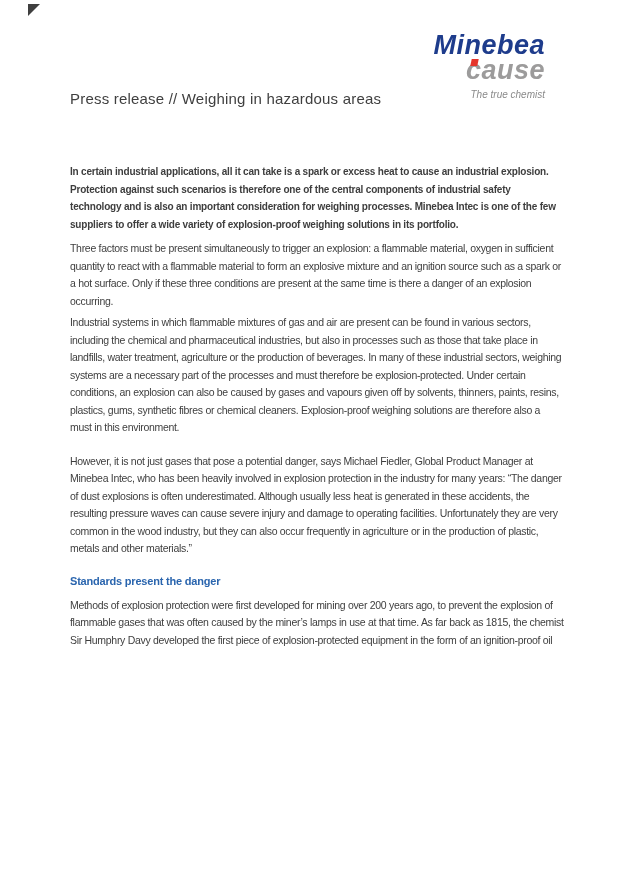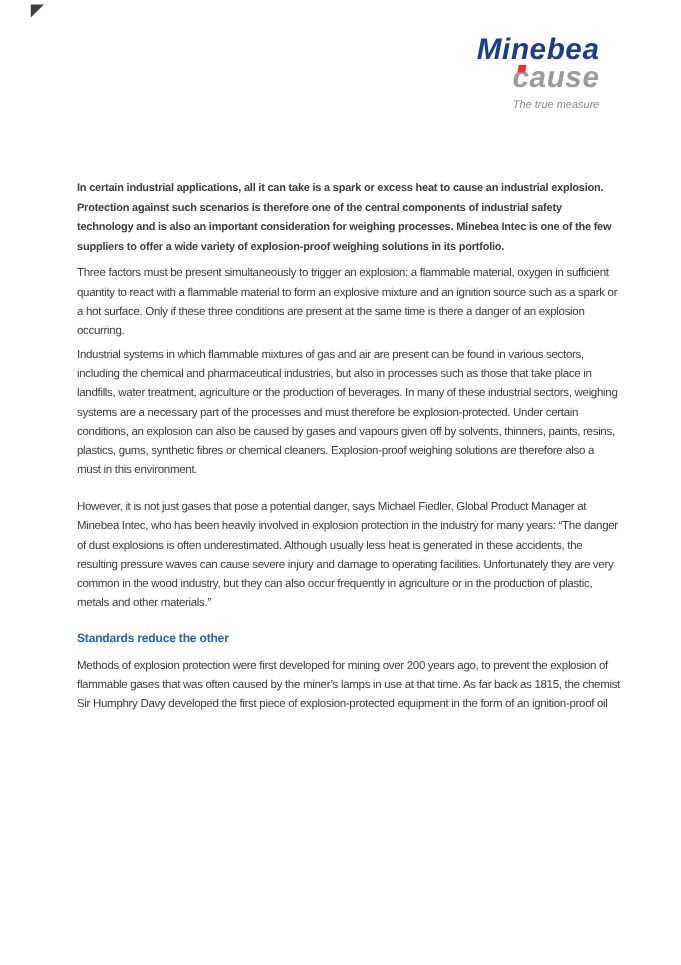--- a/index.html
+++ b/index.html
@@ -135,28 +135,29 @@
   <div class="corner-mark"></div>
 
   <div class="logo">
     <div class="logo-minebea">Minebea</div>
     <div class="logo-intec-row">
       <span class="intec-wrap">
         <span>cause</span>
         <i class="red-dot"></i>
       </span>
     </div>
-    <div class="logo-tagline">The true measure</div>
+    <div class="logo-tagline">The true chemist</div>
   </div>
 
+  <div class="doc-type">Press release // Weighing in hazardous areas</div>
 
   <div class="article">
     <p class="lead">In certain industrial applications, all it can take is a spark or excess heat to cause an industrial explosion. Protection against such scenarios is therefore one of the central components of industrial safety technology and is also an important consideration for weighing processes. Minebea Intec is one of the few suppliers to offer a wide variety of explosion-proof weighing solutions in its portfolio.</p>
     <p class="body-p p-tight">Three factors must be present simultaneously to trigger an explosion: a flammable material, oxygen in sufficient quantity to react with a flammable material to form an explosive mixture and an ignition source such as a spark or a hot surface. Only if these three conditions are present at the same time is there a danger of an explosion occurring.</p>
     <p class="body-p">Industrial systems in which flammable mixtures of gas and air are present can be found in various sectors, including the chemical and pharmaceutical industries, but also in processes such as those that take place in landfills, water treatment, agriculture or the production of beverages. In many of these industrial sectors, weighing systems are a necessary part of the processes and must therefore be explosion-protected. Under certain conditions, an explosion can also be caused by gases and vapours given off by solvents, thinners, paints, resins, plastics, gums, synthetic fibres or chemical cleaners. Explosion-proof weighing solutions are therefore also a must in this environment.</p>
     <p class="body-p">However, it is not just gases that pose a potential danger, says Michael Fiedler, Global Product Manager at Minebea Intec, who has been heavily involved in explosion protection in the industry for many years: “The danger of dust explosions is often underestimated. Although usually less heat is generated in these accidents, the resulting pressure waves can cause severe injury and damage to operating facilities. Unfortunately they are very common in the wood industry, but they can also occur frequently in agriculture or in the production of plastic, metals and other materials.”</p>
-    <h2 class="subheading">Standards reduce the other</h2>
+    <h2 class="subheading">Standards present the danger</h2>
     <p class="body-p">Methods of explosion protection were first developed for mining over 200 years ago, to prevent the explosion of flammable gases that was often caused by the miner’s lamps in use at that time. As far back as 1815, the chemist Sir Humphry Davy developed the first piece of explosion-protected equipment in the form of an ignition-proof oil lamp. It was during the industrial revolution in the late 19th century that the first electrical equipment came into use in the mining industry, as this posed a far lower risk of ignition. It was also at this time that the first industrial accident prevention regulations were developed.</p>
   </div>
 
   <div class="footer-bar"></div>
 
 </div>
 
 </body></html>

